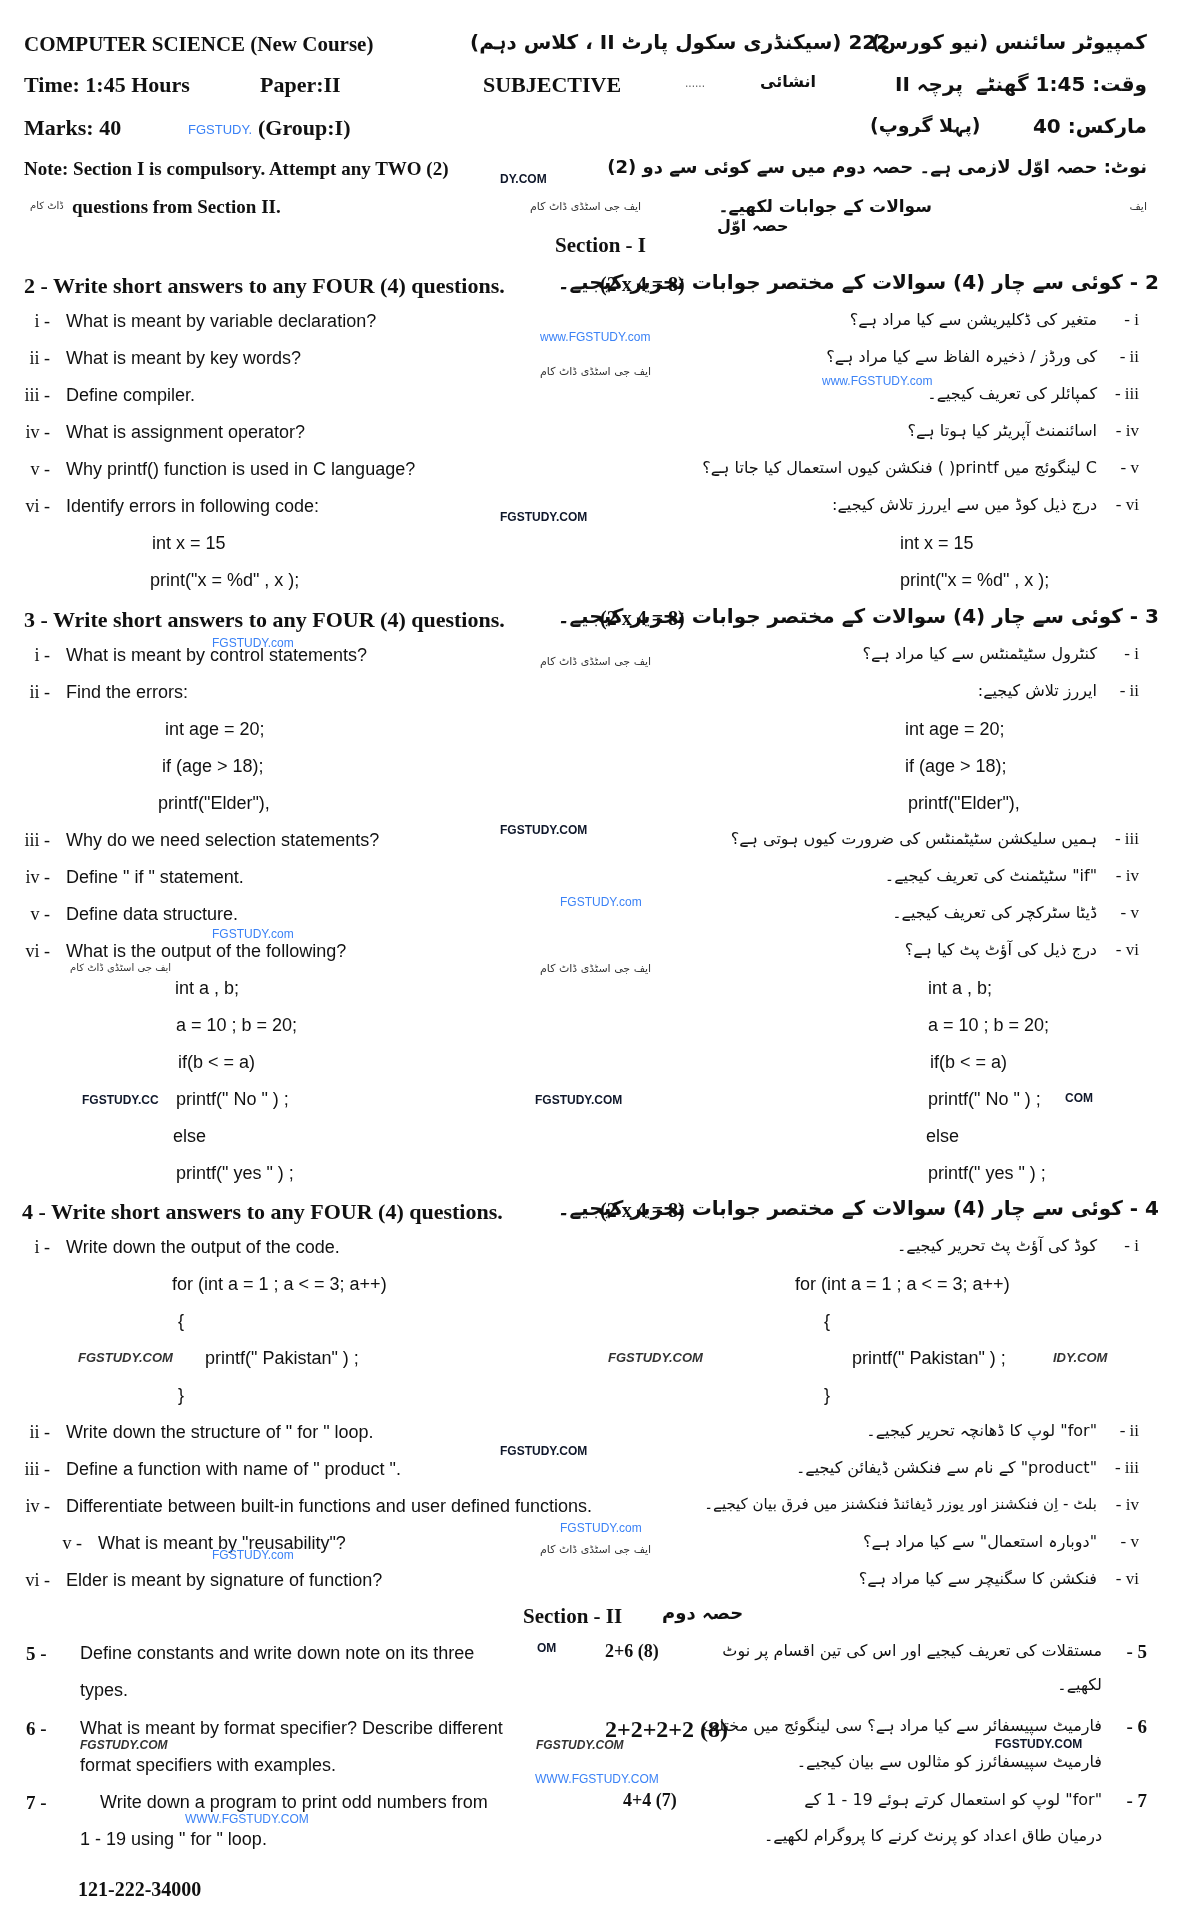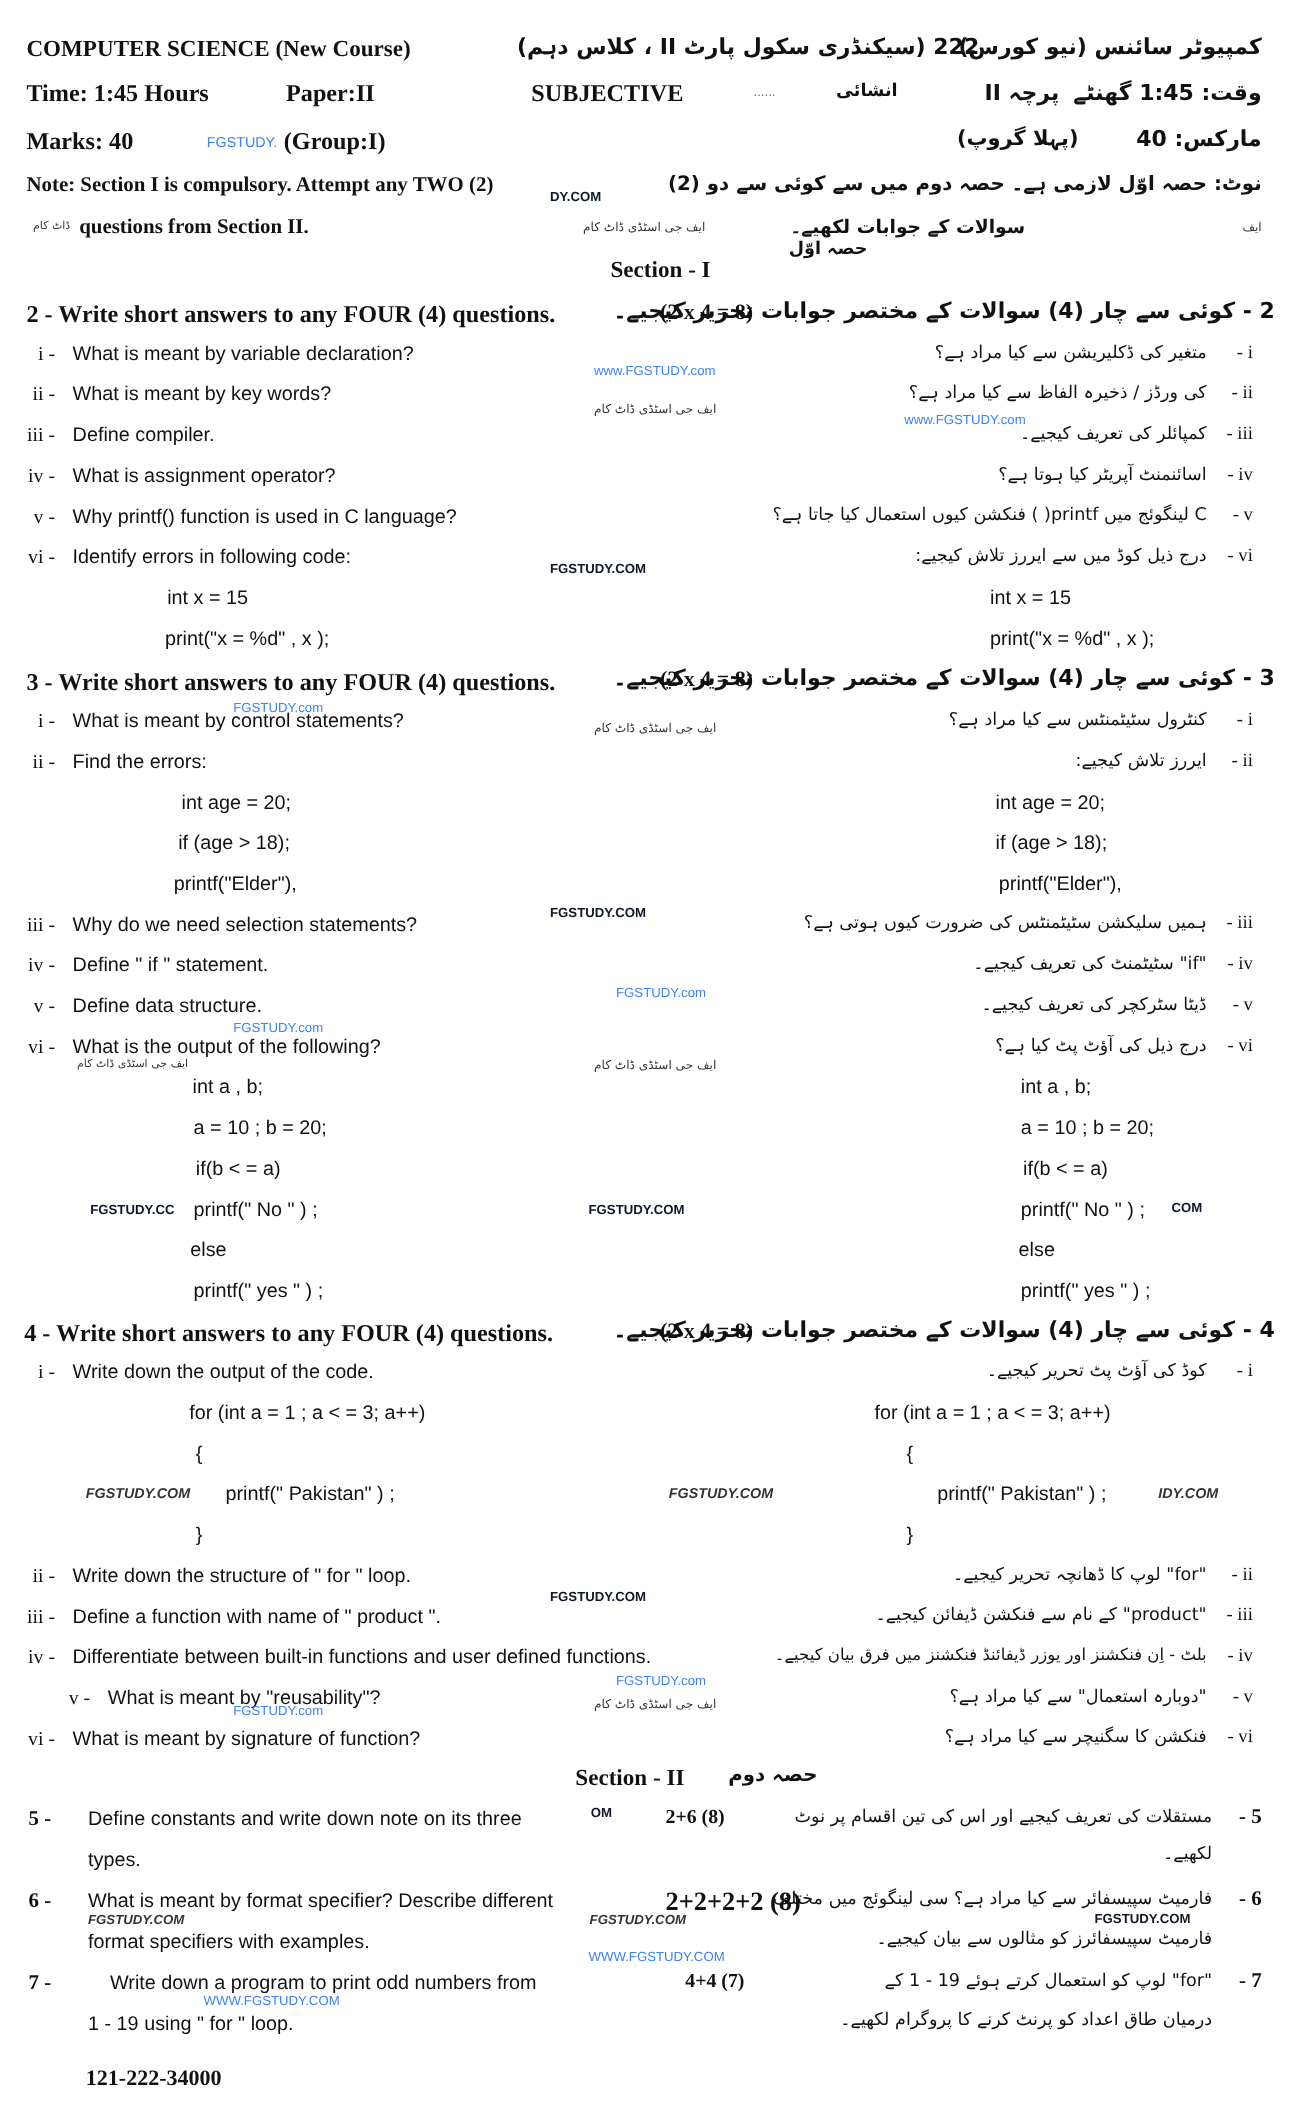--- a/index.html
+++ b/index.html
@@ -192,21 +192,21 @@
   <div class="abs urdu urdu-item" style="right:80px;top:1495px;font-size:15px;">بلٹ - اِن فنکشنز اور یوزر ڈیفائنڈ فنکشنز میں فرق بیان کیجیے۔</div>
   <div class="abs rnum" style="right:38px;top:1495px;">- iv</div>
   <div class="abs wm" style="left:560px;top:1521px;">FGSTUDY.com</div>
 
   <div class="abs sans item" style="left:0;top:1533px;padding-left:32px;"><span class="num">v -</span><span>What is meant by "reusability"?</span></div>
   <div class="abs urdu" style="left:540px;top:1543px;font-size:11px;color:#333;">ایف جی اسٹڈی ڈاٹ کام</div>
   <div class="abs urdu urdu-item" style="right:80px;top:1532px;">"دوبارہ استعمال" سے کیا مراد ہے؟</div>
   <div class="abs rnum" style="right:38px;top:1532px;">- v</div>
 
   <div class="abs wm" style="left:212px;top:1548px;">FGSTUDY.com</div>
-  <div class="abs sans item" style="left:0;top:1570px;"><span class="num">vi -</span><span>What is meant by signature of function?</span></div>
+  <div class="abs sans item" style="left:0;top:1570px;"><span class="num">vi -</span><span>Elder is meant by signature of function?</span></div>
   <div class="abs urdu urdu-item" style="right:80px;top:1569px;">فنکشن کا سگنیچر سے کیا مراد ہے؟</div>
   <div class="abs rnum" style="right:38px;top:1569px;">- vi</div>
 </div>
 
 <div class="abs sec" style="left:523px;top:1604px;">Section - II</div>
 <div class="abs urdu b" style="left:662px;top:1602px;font-size:18px;">حصہ دوم</div>
 
 <div>
 
   <div class="abs serif b" style="left:26px;top:1643px;font-size:19px;">5 -</div>

